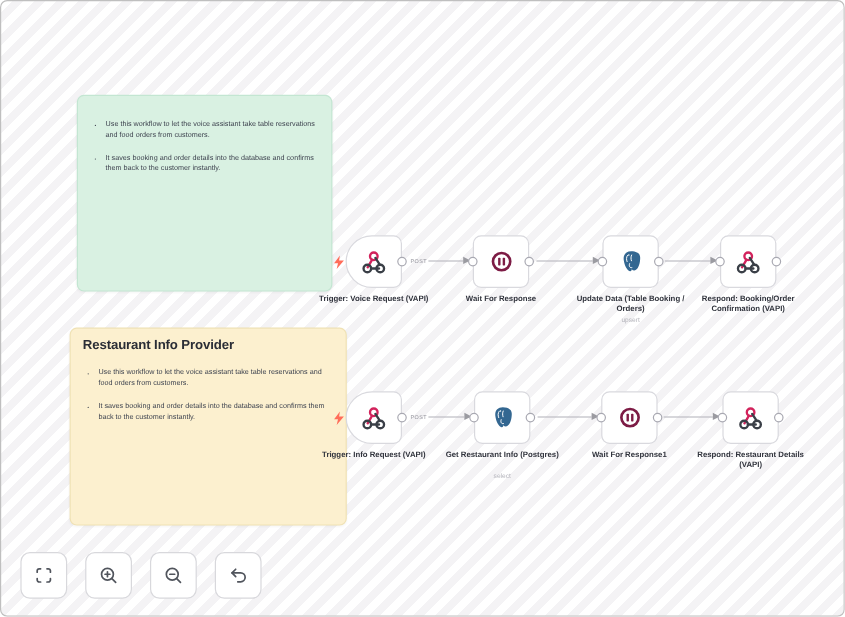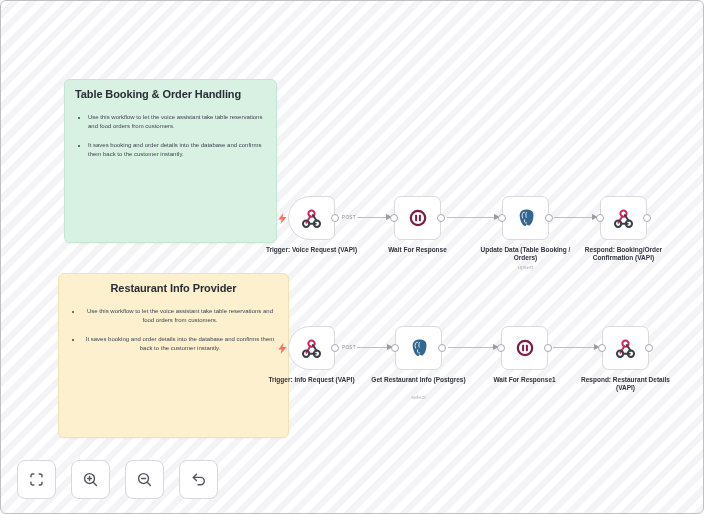--- a/index.html
+++ b/index.html
@@ -34,28 +34,27 @@
   .ctl{width:39px;height:39px;background:#ffffff;border:1px solid #d8d8dc;border-radius:8px;
        display:flex;align-items:center;justify-content:center;cursor:pointer;padding:0;}
   .ctl svg{stroke:#51555d;fill:none;stroke-width:1.5;stroke-linecap:round;stroke-linejoin:round;}
 </style>
 </head>
 <body>
 
 <div class="canvas">
 
   <div class="sticky green" style="left:63px;top:78px;width:213px;height:164px;">
-    <h2>Table Booking &amp; Order Handling</h2>
     <ul>
       <li>Use this workflow to let the voice assistant take table reservations and food orders from customers.</li>
       <li>It saves booking and order details into the database and confirms them back to the customer instantly.</li>
     </ul>
   </div>
 
-  <div class="sticky yellow" style="left:57px;top:272px;width:231px;height:165px;text-align:center;">
+  <div class="sticky yellow" style="left:57px;top:272px;width:231px;height:165px;">
     <h2>Restaurant Info Provider</h2>
     <ul>
       <li>Use this workflow to let the voice assistant take table reservations and food orders from customers.</li>
       <li>It saves booking and order details into the database and confirms them back to the customer instantly.</li>
     </ul>
   </div>
 
   <span class="post" style="left:341px;top:213.5px;">POST</span>
   <div class="wire" style="left:356px;top:215.5px;width:29px;"></div>
   <span class="warrow" style="left:385px;top:213px;"></span>

